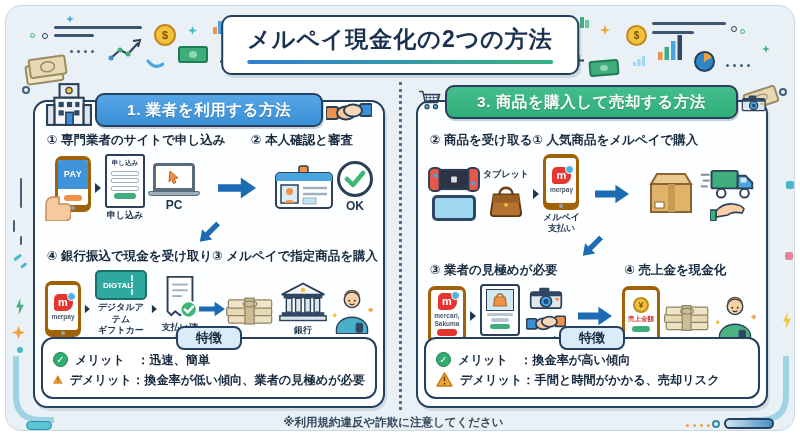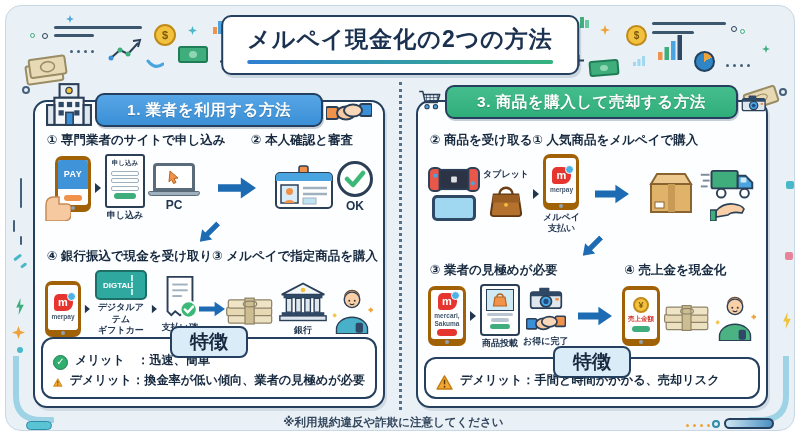--- a/index.html
+++ b/index.html
@@ -84,22 +84,22 @@
   .tabdev{width:44px;height:26px;background:#9fd8f0;border:3px solid #2e4866;border-radius:5px}
   .listing{width:40px;height:52px;background:#fff;border:2px solid #2b3f57;border-radius:4px;padding:3px;
     display:flex;flex-direction:column;align-items:center;gap:2px}
   .limg{width:28px;height:22px;background:#cfe9f5;border:1.5px solid #2b3f57;display:flex;align-items:center;justify-content:center}
   .lline{width:26px;height:3.5px;background:#b9c6d1;border-radius:2px}
 
   
   .feat{position:absolute;left:6px;right:6px;bottom:7px;border:2px solid var(--outline,#24405e);
     border-radius:12px;background:#fff;padding:11px 10px 7px}
   .feat .tab{position:absolute;top:-13px;left:50%;transform:translateX(-50%);background:#d9ecf8;
-    border:2px solid var(--outline,#24405e);border-radius:8px;padding:1px 18px;font-weight:700;font-size:19px;color:var(--ink)}
-  .featrow{display:flex;gap:7px;font-weight:700;font-size:12.2px;color:var(--ink);line-height:1.65;align-items:flex-end;white-space:nowrap}
+    border:2px solid var(--outline,#24405e);border-radius:8px;padding:1px 18px;font-weight:700;font-size:13px;color:var(--ink)}
+  .featrow{display:flex;gap:7px;font-weight:700;font-size:12.2px;color:var(--ink);line-height:1.65;align-items:center;white-space:nowrap}
 
   
   .sq{border-radius:2px}
   .spark{clip-path:polygon(50% 0,63% 37%,100% 50%,63% 63%,50% 100%,37% 63%,0 50%,37% 37%)}
   .bolt{clip-path:polygon(55% 0,18% 56%,44% 56%,38% 100%,82% 40%,52% 40%)}
   .dotrow{display:flex;gap:4px}
   .dot{width:3px;height:3px;border-radius:50%;background:#45607a}
   .dot.or{background:#f0a33a}
   .pielarge{width:21px;height:21px;border-radius:50%;border:2px solid #24405e;
     background:conic-gradient(#f0a33a 0 62deg,#2e86c6 62deg 360deg)}
@@ -608,20 +608,24 @@
             <rect x="27" y="42" width="8" height="11" rx="2" fill="#2e4866"></rect>
             <path d="M41 28 h5 M43.5 25.5 v5" stroke="#f0a33a" stroke-width="2"></path>
             <path d="M2 34 h4 M4 32 v4" stroke="#f2c23e" stroke-width="2"></path>
           </svg>
         </div>
       </div>
 
       <div class="feat">
         <div class="tab">特徴</div>
         <div class="featrow">
+          <span class="chk"></span>
+          <span>メリット　：換金率が高い傾向</span>
+        </div>
+        <div class="featrow">
           <svg width="17" height="15" viewBox="0 0 18 16">
             <path d="M9 1 L17 15 H1 Z" fill="var(--warning-orange,#f5a733)" stroke="#c27d12" stroke-width="1.5" stroke-linejoin="round"></path>
             <rect x="8.2" y="5" width="1.6" height="5" fill="#5a3a06"></rect>
               <circle cx="9" cy="12.5" r="1" fill="#5a3a06"></circle>
           </svg>
           <span>デメリット：手間と時間がかかる、売却リスク</span>
         </div>
       </div>
     </div>
   </section>

